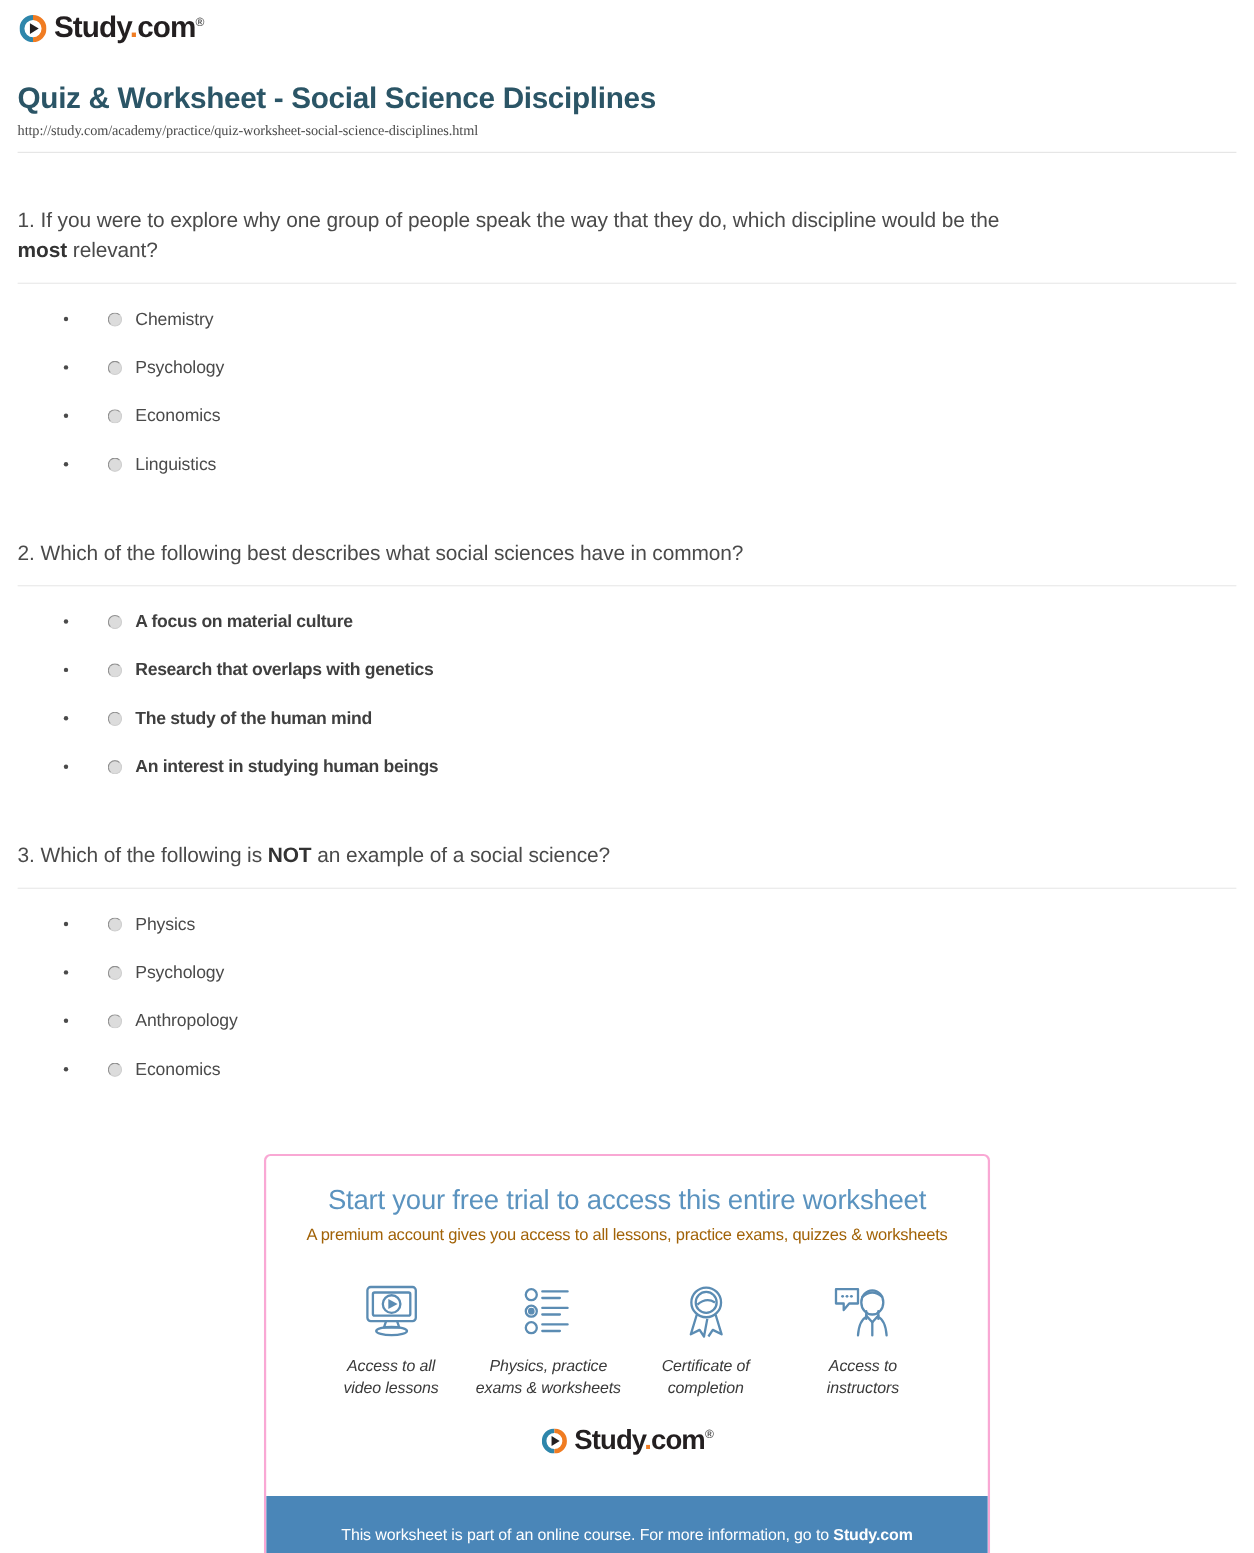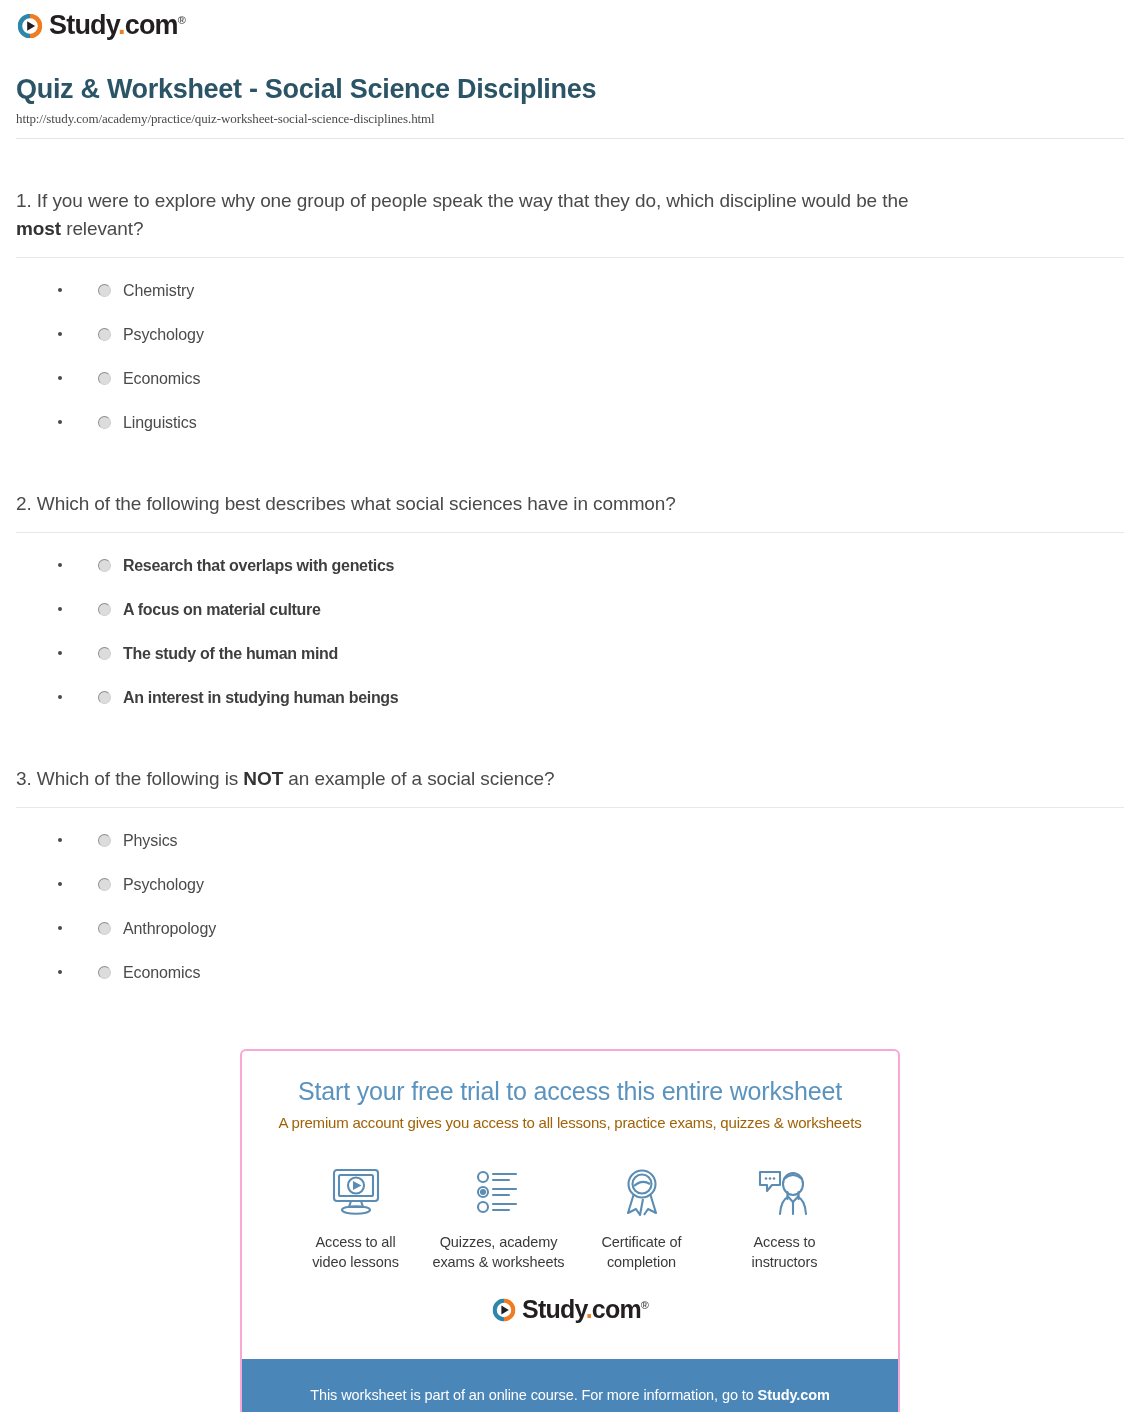--- a/index.html
+++ b/index.html
@@ -177,20 +177,21 @@
     letter-spacing: -0.2px;
   }
   .features {
     display: flex;
     justify-content: space-between;
     padding: 26px 22px 0 22px;
   }
   .feature {
     width: 150px;
     text-align: center;
+    font-style: italic;
   }
   .feature-icon {
     height: 62px;
     display: flex;
     align-items: center;
     justify-content: center;
   }
   .feature-label {
     margin-top: 10px;
     font-size: 14.5px;
@@ -277,26 +278,26 @@
           </li>
         </ul>
       </div>
       <div class="question-block">
         <p class="question-text"><span>2.</span> <span>Which of the following best describes what social sciences have in common?</span></p>
         <hr class="q-rule">
         <ul class="options">
           <li class="opt-strong">
             <span class="bullet"></span>
             <span class="radio"></span>
+            <span class="opt-label">A focus on material culture</span>
+          </li>
+          <li class="opt-strong">
+            <span class="bullet"></span>
+            <span class="radio"></span>
             <span class="opt-label">Research that overlaps with genetics</span>
-          </li>
-          <li class="opt-strong">
-            <span class="bullet"></span>
-            <span class="radio"></span>
-            <span class="opt-label">A focus on material culture</span>
           </li>
           <li class="opt-strong">
             <span class="bullet"></span>
             <span class="radio"></span>
             <span class="opt-label">The study of the human mind</span>
           </li>
           <li class="opt-strong">
             <span class="bullet"></span>
             <span class="radio"></span>
             <span class="opt-label">An interest in studying human beings</span>
@@ -365,21 +366,21 @@
                 <circle cx="13" cy="41" r="5"></circle>
                 <line x1="23" y1="8" x2="46" y2="8"></line>
                 <line x1="23" y1="14" x2="39" y2="14"></line>
                 <line x1="23" y1="23" x2="46" y2="23"></line>
                 <line x1="23" y1="29" x2="39" y2="29"></line>
                 <line x1="23" y1="38" x2="46" y2="38"></line>
                 <line x1="23" y1="44" x2="39" y2="44"></line>
               </svg>
             </div>
             <div class="feature-label">
-              <span>Quizzes, academy</span><br>
+              <span>Physics, practice</span><br>
               <span>exams &amp; worksheets</span>
             </div>
           </div>
 
           <div class="feature">
             <div class="feature-icon">
               <svg width="58" height="52" viewBox="0 0 58 52" fill="none" stroke="#5b8cb3" stroke-width="2.1" stroke-linejoin="round" aria-hidden="true">
                 <circle cx="29" cy="18" r="13.5"></circle>
                 <circle cx="29" cy="18" r="9.5"></circle>
                 <path d="M21 20 q8 -7 16 -2"></path>

